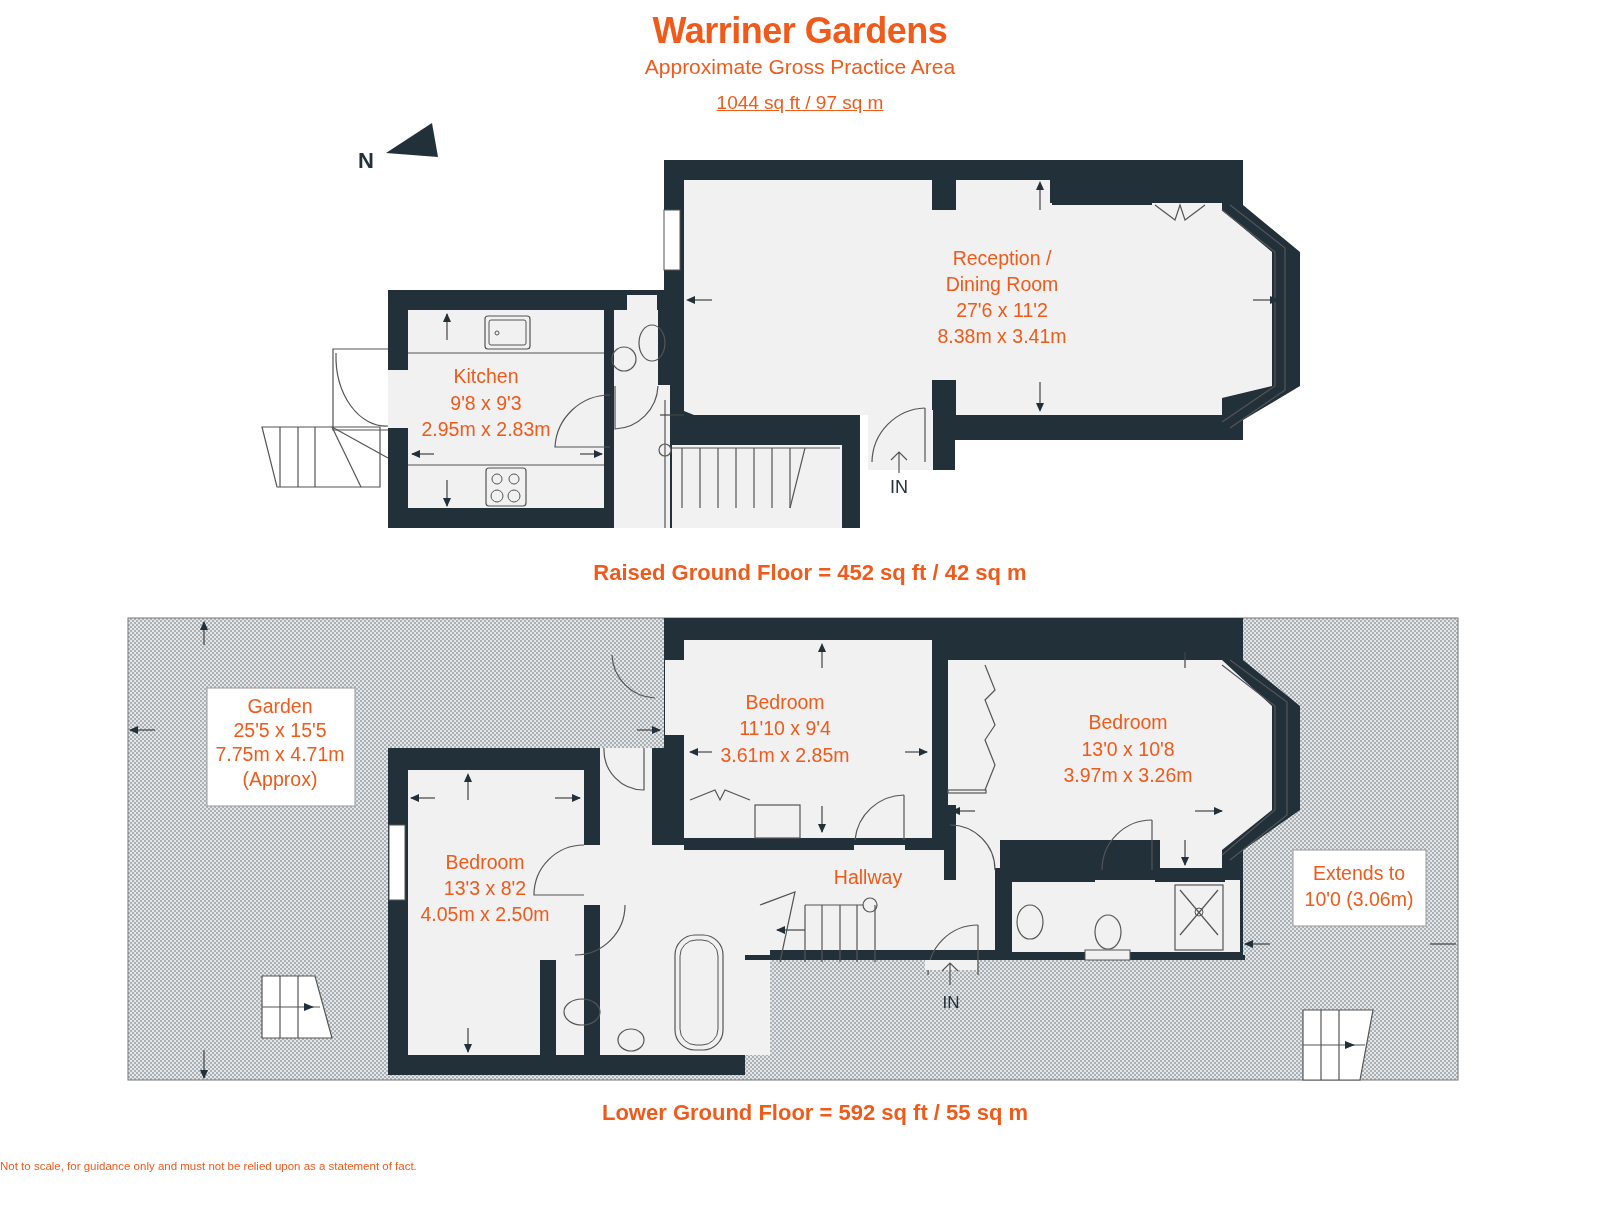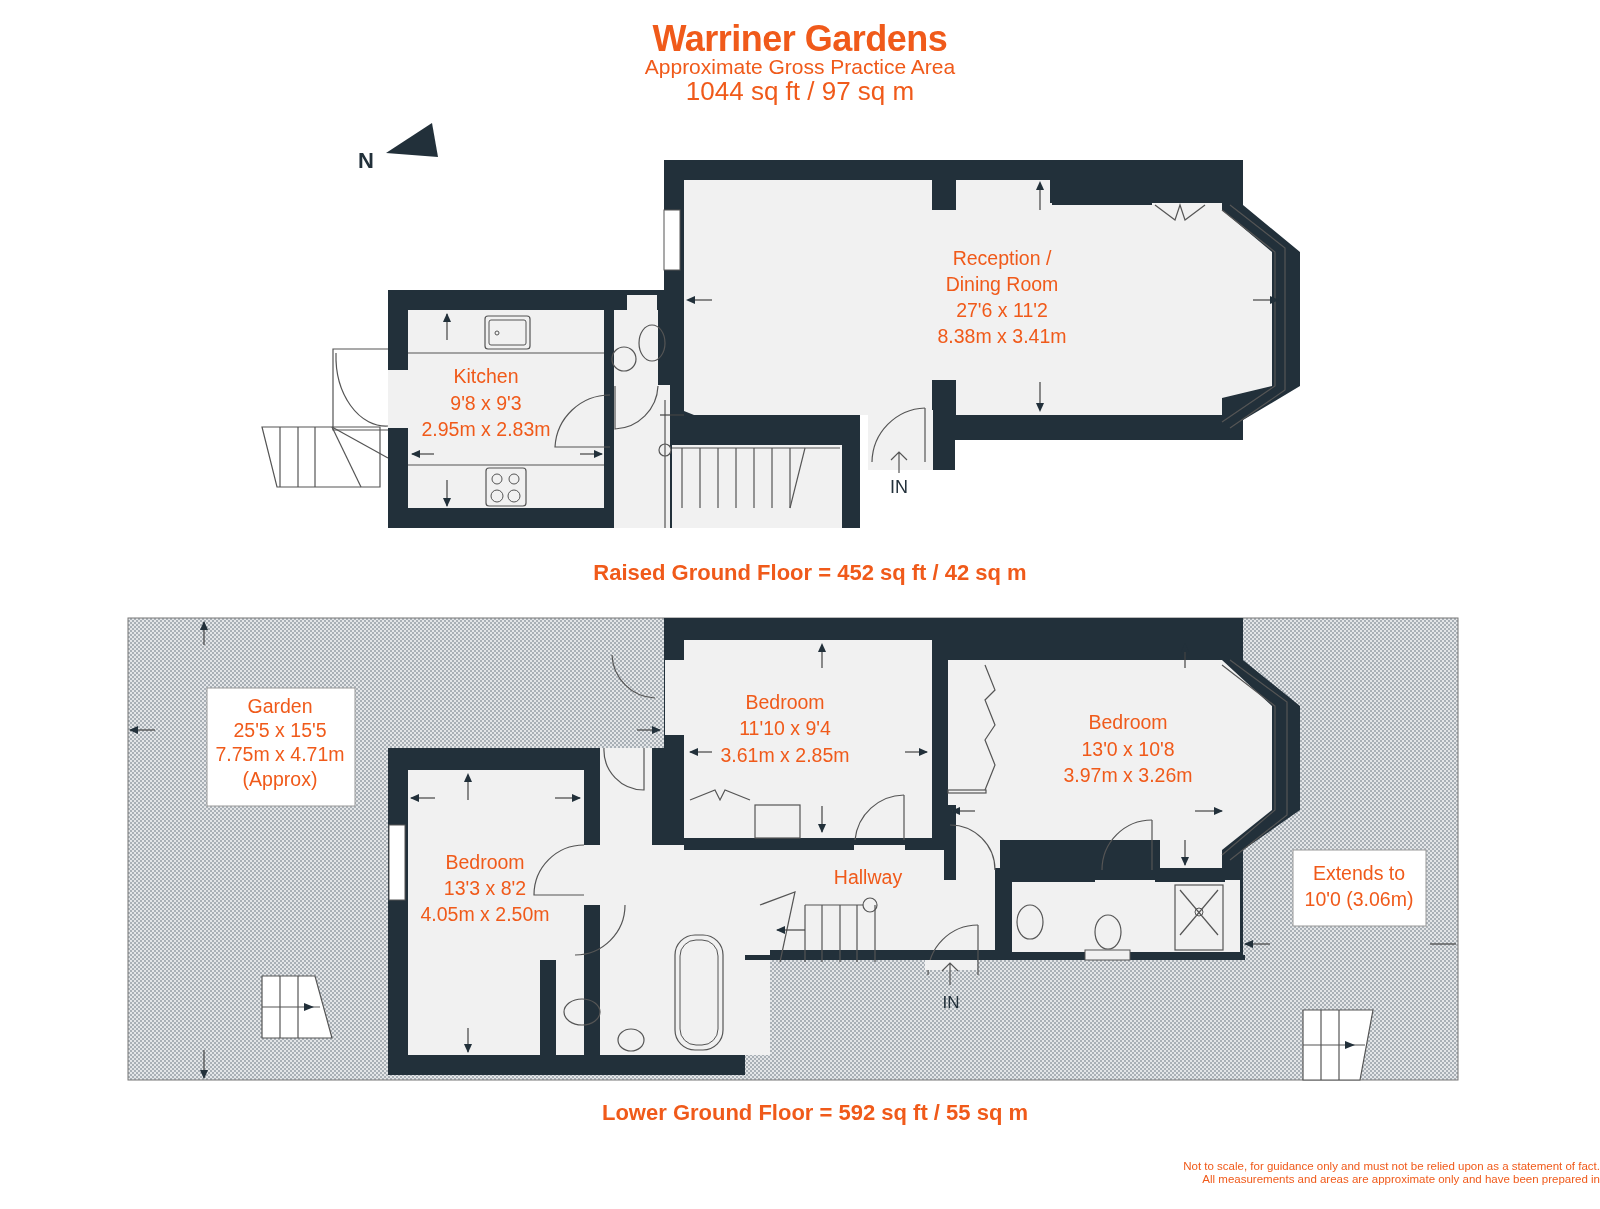--- a/index.html
+++ b/index.html
@@ -1,26 +1,26 @@
 <!DOCTYPE html>
 <html><head>
 <meta charset="utf-8">
 <style>
   html, body { margin:0; padding:0; background:#ffffff; }
   body { width:1600px; height:1209px; position:relative; overflow:hidden;
          font-family:"Liberation Sans", sans-serif; }
   .title { position:absolute; left:0; width:1600px; text-align:center; color:#f05a1a; }
-  #t-main { top:10px; font-size:36px; font-weight:bold; letter-spacing:-0.5px;margin-top:8px; }
+  #t-main { top:10px; font-size:36px; font-weight:bold; letter-spacing:-0.5px; }
   #t-sub1 { top:55px; font-size:21px; }
-  #t-sub2 { top:76px; font-size:26px; }
+  #t-sub2 { top:92px; font-size:19px;text-decoration:underline; }
   .floor-label { position:absolute; left:0; width:1600px; text-align:center;
                  color:#f05a1a; font-size:22px; font-weight:bold; }
   #fl-raised { top:560px; left:10px; }
   #fl-lower { top:1100px; left:15px; }
-  .disclaimer { position:absolute; left:0; width:1600px; text-align:right; top:1160px;
+  .disclaimer { position:absolute; left:0; width:1600px; text-align:left; top:1160px;
                 color:#f05a1a; font-size:11.5px; line-height:12.5px; }
   svg { position:absolute; left:0; top:0; }
   .rl { fill:#f05a1a; font-family:"Liberation Sans", sans-serif; font-size:19.5px; text-anchor:middle; }
   .wall { fill:#22303a; }
   .floor { fill:#f1f1f1; }
   .thin { fill:none; stroke:#555; stroke-width:1.2; }
   .arrow { stroke:#444; stroke-width:1.2; fill:none; }
   .ah { fill:#22303a; }
   .in-label { fill:#22303a; font-family:"Liberation Sans", sans-serif; font-size:18px; text-anchor:middle; }
 </style>
@@ -343,14 +343,13 @@
       <text class="rl" x="868" y="884">Hallway</text>
     </g>
   </g>
 </svg>
 
 <div class="floor-label" id="fl-raised">Raised Ground Floor = 452 sq ft / 42 sq m</div>
 <div class="floor-label" id="fl-lower">Lower Ground Floor = 592 sq ft / 55 sq m</div>
 
 <div class="disclaimer">
   <div>Not to scale, for guidance only and must not be relied upon as a statement of fact.</div>
-  <div>All measurements and areas are approximate only and have been prepared in</div>
 </div>
 
 </body></html>

